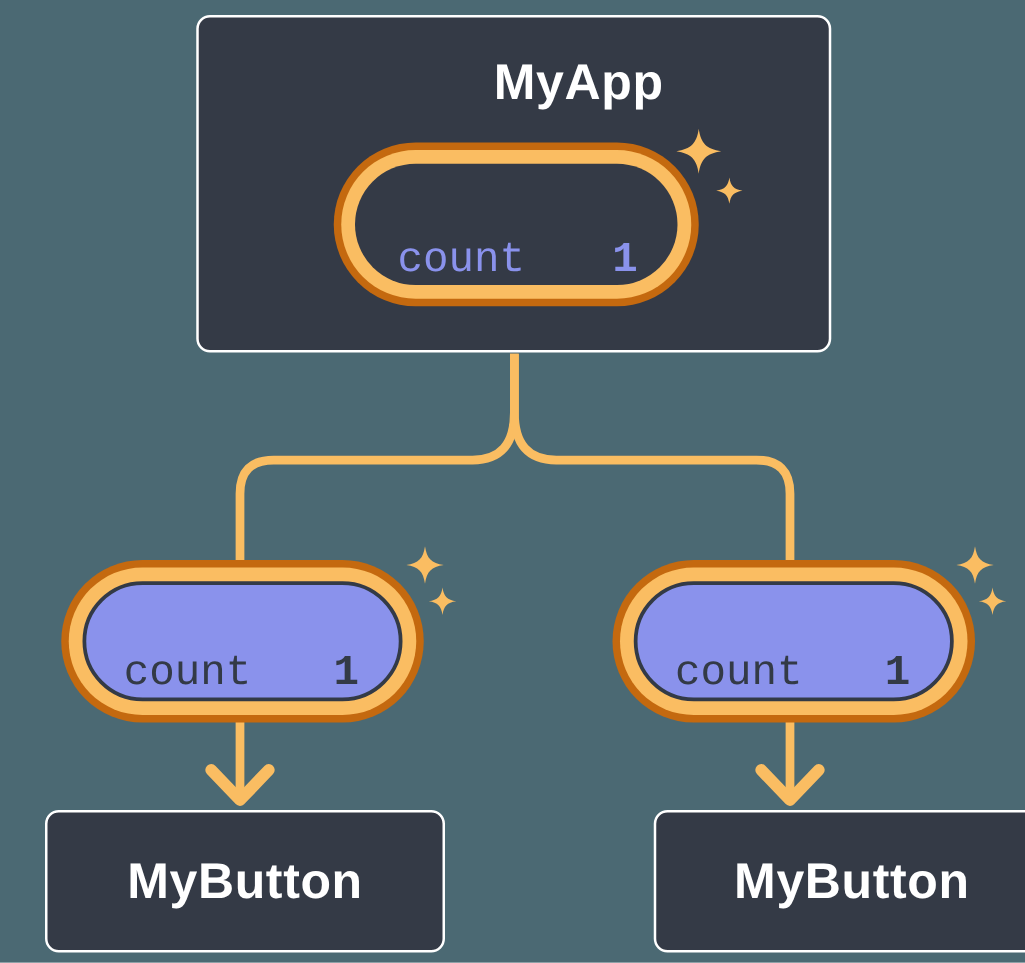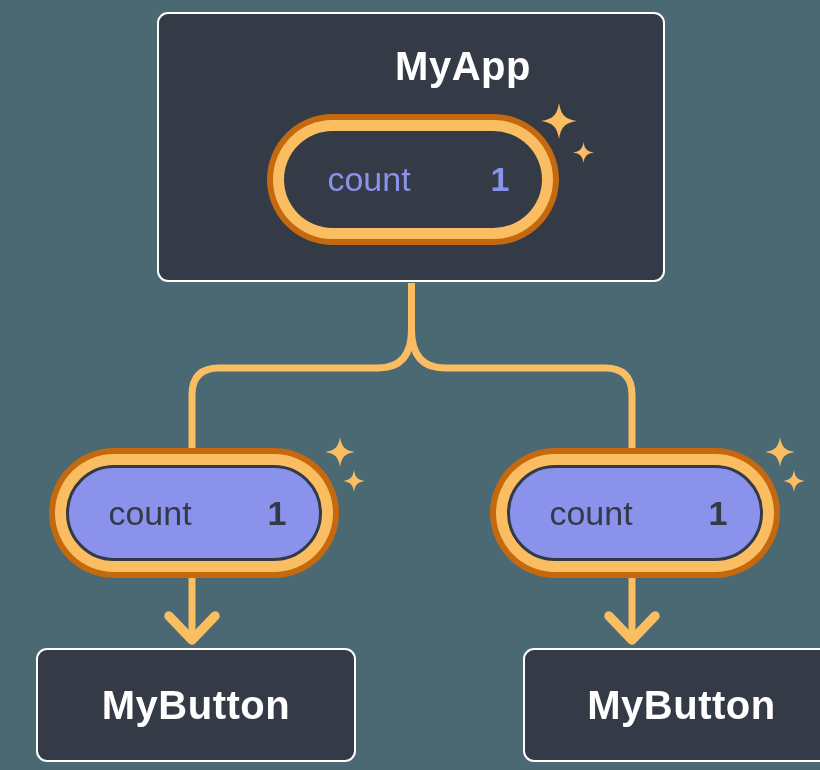--- a/index.html
+++ b/index.html
@@ -40,21 +40,21 @@
     background:var(--color-accent-orange-dark,#C4690F);
     padding:6px;z-index:3;
   }
   .pill-mid{
     box-sizing:border-box;border-radius:999px;width:100%;height:100%;
     background:var(--color-accent-orange,#FABD62);
     padding:11px;
   }
   .pill-inner{
     box-sizing:border-box;border-radius:999px;width:100%;height:100%;
-    display:flex;align-items:center;overflow:hidden;
+    display:flex;align-items:flex-end;overflow:hidden;font-family:Liberation Mono, monospace;
   }
   .app-pill{left:108px;top:100px;width:292px;height:131px;}
   .app-pill .pill-inner{
     background:var(--color-node-fill,#343A46);
     color:var(--color-state-purple,#8A92EC);
   }
   .app-pill .pill-divider{background:var(--color-accent-orange,#FABD62);}
   .child-pill .pill-inner{
     background:var(--color-state-purple,#8A92EC);
     border:3px solid var(--color-state-text-dark,#333A46);

